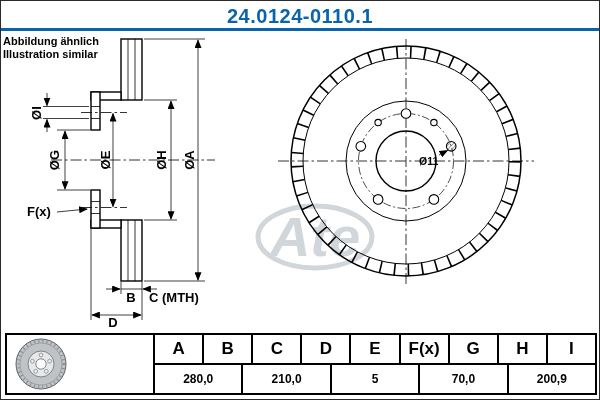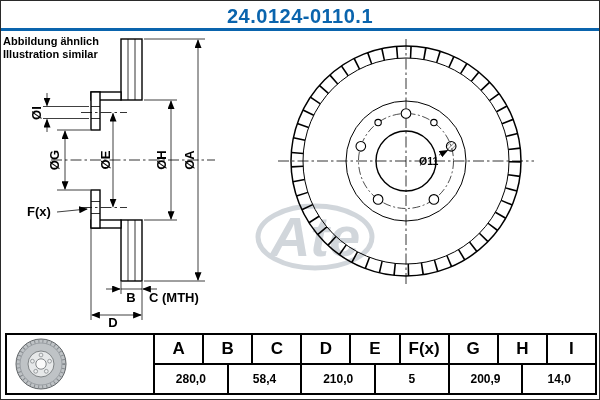--- a/index.html
+++ b/index.html
@@ -187,20 +187,19 @@
       <div class="cell">C</div>
       <div class="cell">D</div>
       <div class="cell">E</div>
       <div class="cell">F(x)</div>
       <div class="cell">G</div>
       <div class="cell">H</div>
       <div class="cell">I</div>
     </div>
     <div class="vrow">
       <div class="cell">280,0</div>
-      <div class="cell">58,4</div>
       <div class="cell">210,0</div>
       <div class="cell">5</div>
+      <div class="cell">70,0</div>
       <div class="cell">200,9</div>
-      <div class="cell">14,0</div>
     </div>
   </div>
 </div>
 
 </body></html>

